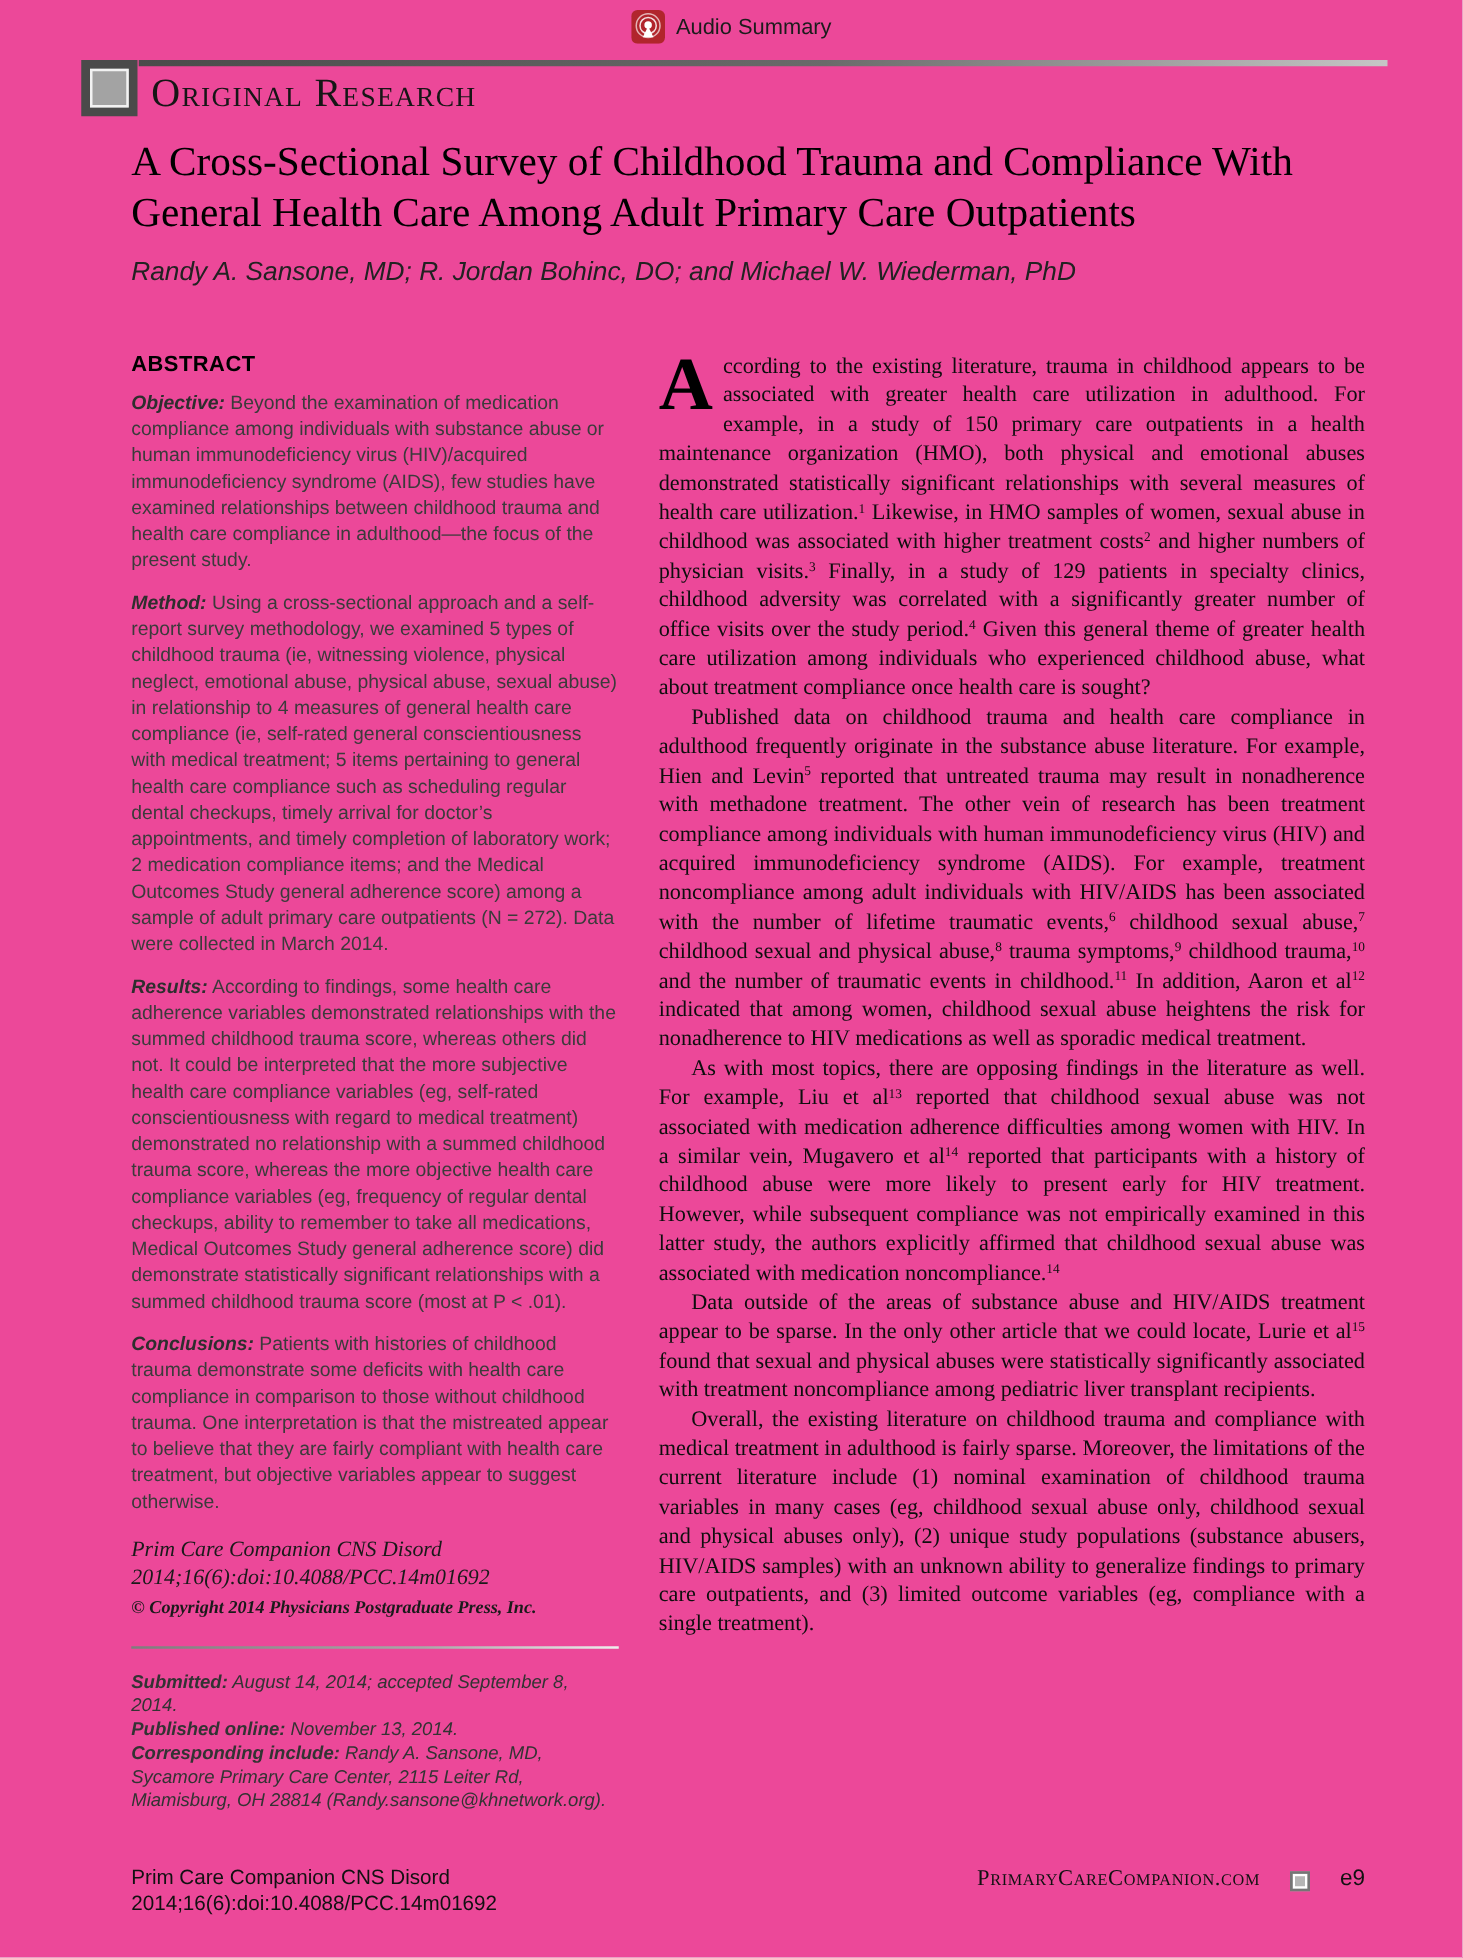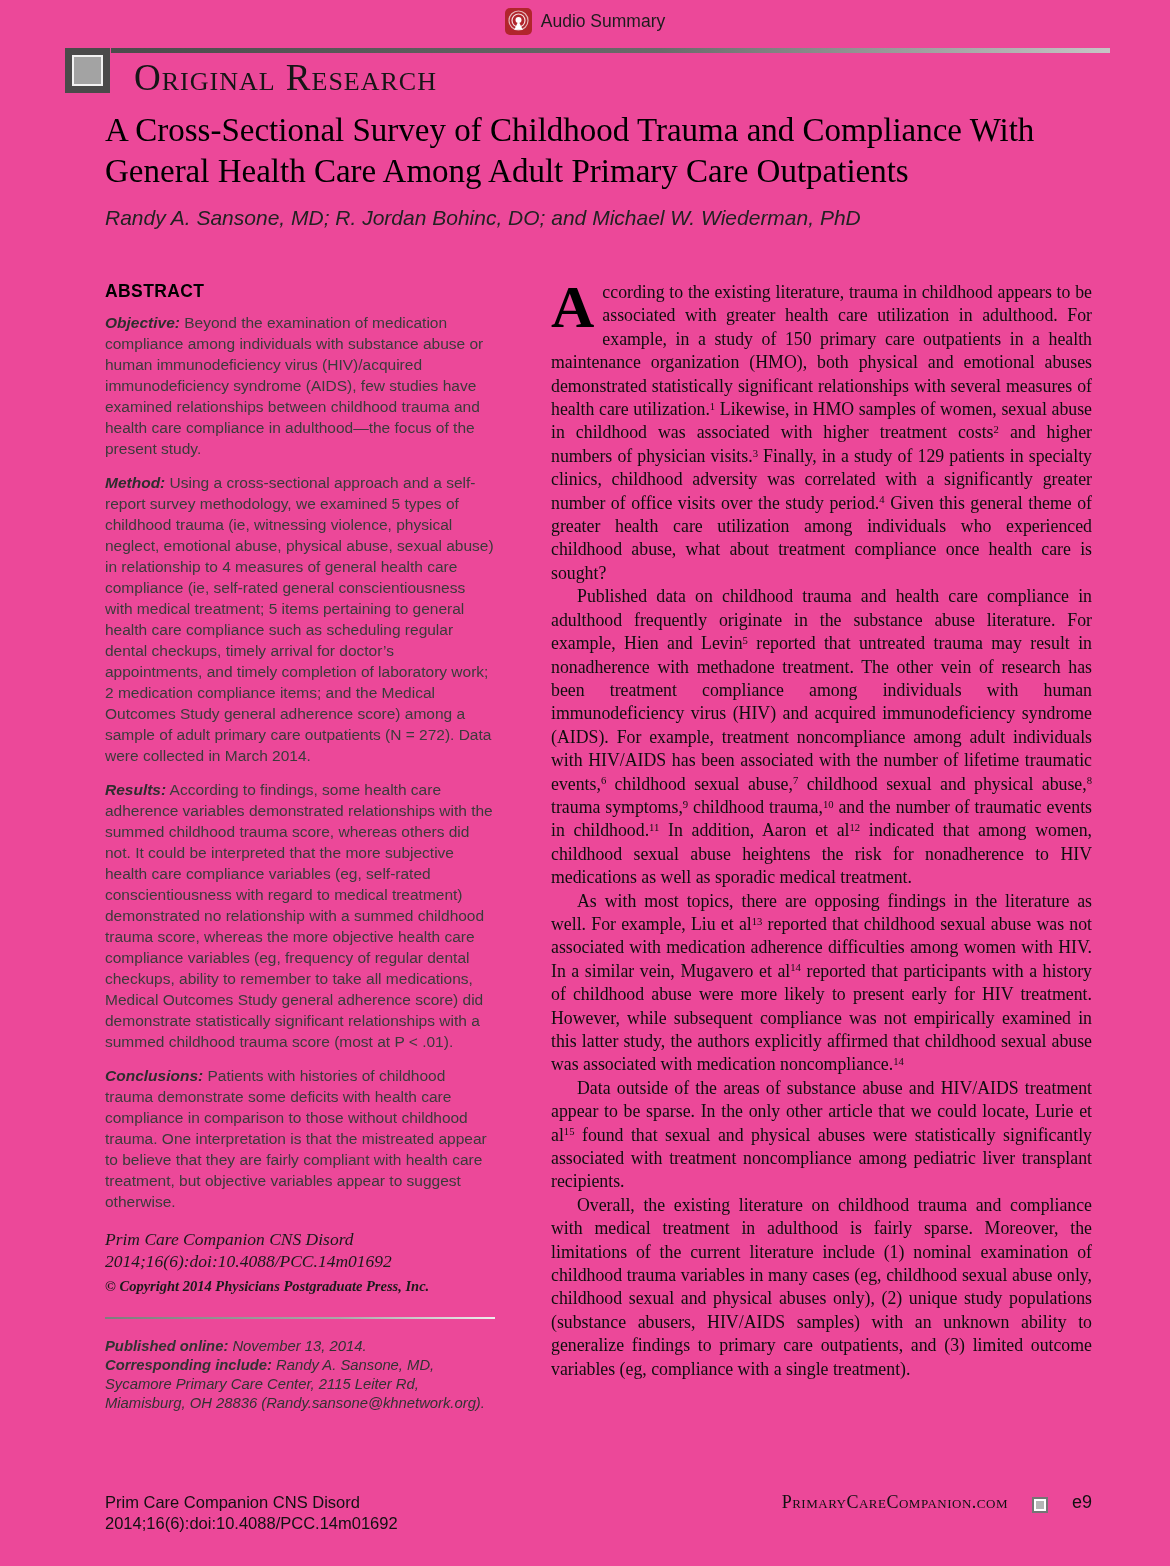--- a/index.html
+++ b/index.html
@@ -23,39 +23,39 @@
   }
   .kicker-icon{
     position:absolute;top:48px;left:65px;width:45px;height:45px;
     background:#4a4a4a;display:flex;align-items:center;justify-content:center;
     box-sizing:border-box;
   }
   .kicker-icon .inner{
     width:27px;height:27px;background:#a3a3a3;border:2px solid #f2f2f2;
   }
   .kicker-text{
-    position:absolute;top:56px;left:134px;
+    position:absolute;top:56px;left:121px;
     font-family:"Liberation Serif", serif;
-    font-variant:small-caps;font-size:37px;color:#161616;
+    font-variant:small-caps;font-size:32px;color:#161616;
     letter-spacing:1px;
   }
   
   .title{
     position:absolute;top:110px;left:105px;width:1000px;
     font-family:"Liberation Serif", serif;font-weight:normal;
     font-size:33px;line-height:41px;color:#000;
   }
   .authors{
     position:absolute;top:206px;left:105px;width:1000px;
     font-style:italic;font-size:21px;color:#222;
   }
   
   .columns{
     position:absolute;top:281px;left:105px;right:78px;
-    display:flex;gap:56px;
+    display:flex;gap:32px;
   }
   .col-left{width:390px;flex:none;}
   .col-right{flex:1;}
   
   .abs-heading{
     font-weight:bold;font-size:17.5px;letter-spacing:.4px;color:#000;
     margin:0 0 10px 0;
   }
   .abs-sec{
     font-size:15.5px;line-height:21px;color:#3b3b3b;
@@ -149,22 +149,23 @@
 
       <p class="abs-sec"><span class="lbl">Conclusions:</span><span> Patients with histories of childhood trauma demonstrate some deficits with health care compliance in comparison to those without childhood trauma. One interpretation is that the mistreated appear to believe that they are fairly compliant with health care treatment, but objective variables appear to suggest otherwise.</span></p>
 
       <p class="citation"><span>Prim Care Companion CNS Disord</span><br><span>2014;16(6):doi:10.4088/PCC.14m01692</span></p>
 
       <p class="copyright">© Copyright 2014 Physicians Postgraduate Press, Inc.</p>
 
       <div class="abs-divider"></div>
 
       <div class="meta">
+        <p><span class="lbl">Submitted:</span><span> August 14, 2014; accepted September 8, 2014.</span></p>
         <p><span class="lbl">Published online:</span><span> November 13, 2014.</span></p>
-        <p><span class="lbl">Corresponding include:</span><span> Randy A. Sansone, MD, Sycamore Primary Care Center, 2115 Leiter Rd, Miamisburg, OH 28836 (Randy.sansone@khnetwork.org).</span></p>
+        <p><span class="lbl">Corresponding include:</span><span> Randy A. Sansone, MD, Sycamore Primary Care Center, 2115 Leiter Rd, Miamisburg, OH 28814 (Randy.sansone@khnetwork.org).</span></p>
       </div>
     </div>
 
     <div class="col-right body-text">
       <p><span class="dropcap">A</span><span>ccording to the existing literature, trauma in childhood appears to be associated with greater health care utilization in adulthood. For example, in a study of 150 primary care outpatients in a health maintenance organization (HMO), both physical and emotional abuses demonstrated statistically significant relationships with several measures of health care utilization.<sup>1</sup> Likewise, in HMO samples of women, sexual abuse in childhood was associated with higher treatment costs<sup>2</sup> and higher numbers of physician visits.<sup>3</sup> Finally, in a study of 129 patients in specialty clinics, childhood adversity was correlated with a significantly greater number of office visits over the study period.<sup>4</sup> Given this general theme of greater health care utilization among individuals who experienced childhood abuse, what about treatment compliance once health care is sought?</span></p>
       <p>Published data on childhood trauma and health care compliance in adulthood frequently originate in the substance abuse literature. For example, Hien and Levin<sup>5</sup> reported that untreated trauma may result in nonadherence with methadone treatment. The other vein of research has been treatment compliance among individuals with human immunodeficiency virus (HIV) and acquired immunodeficiency syndrome (AIDS). For example, treatment noncompliance among adult individuals with HIV/AIDS has been associated with the number of lifetime traumatic events,<sup>6</sup> childhood sexual abuse,<sup>7</sup> childhood sexual and physical abuse,<sup>8</sup> trauma symptoms,<sup>9</sup> childhood trauma,<sup>10</sup> and the number of traumatic events in childhood.<sup>11</sup> In addition, Aaron et al<sup>12</sup> indicated that among women, childhood sexual abuse heightens the risk for nonadherence to HIV medications as well as sporadic medical treatment.</p>
       <p>As with most topics, there are opposing findings in the literature as well. For example, Liu et al<sup>13</sup> reported that childhood sexual abuse was not associated with medication adherence difficulties among women with HIV. In a similar vein, Mugavero et al<sup>14</sup> reported that participants with a history of childhood abuse were more likely to present early for HIV treatment. However, while subsequent compliance was not empirically examined in this latter study, the authors explicitly affirmed that childhood sexual abuse was associated with medication noncompliance.<sup>14</sup></p>
       <p>Data outside of the areas of substance abuse and HIV/AIDS treatment appear to be sparse. In the only other article that we could locate, Lurie et al<sup>15</sup> found that sexual and physical abuses were statistically significantly associated with treatment noncompliance among pediatric liver transplant recipients.</p>
       <p>Overall, the existing literature on childhood trauma and compliance with medical treatment in adulthood is fairly sparse. Moreover, the limitations of the current literature include (1) nominal examination of childhood trauma variables in many cases (eg, childhood sexual abuse only, childhood sexual and physical abuses only), (2) unique study populations (substance abusers, HIV/AIDS samples) with an unknown ability to generalize findings to primary care outpatients, and (3) limited outcome variables (eg, compliance with a single treatment).</p>
     </div>

